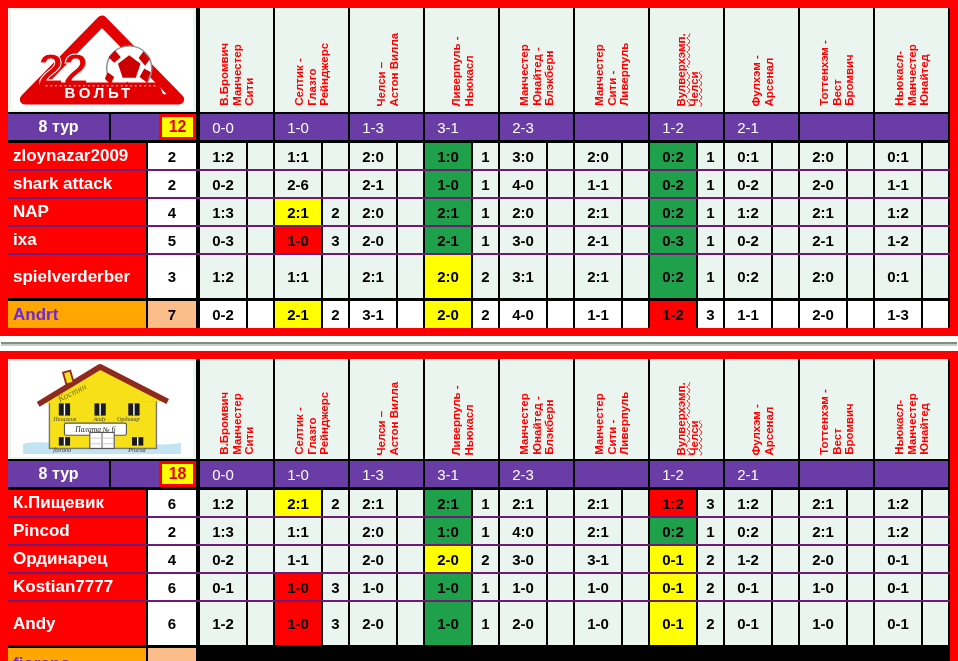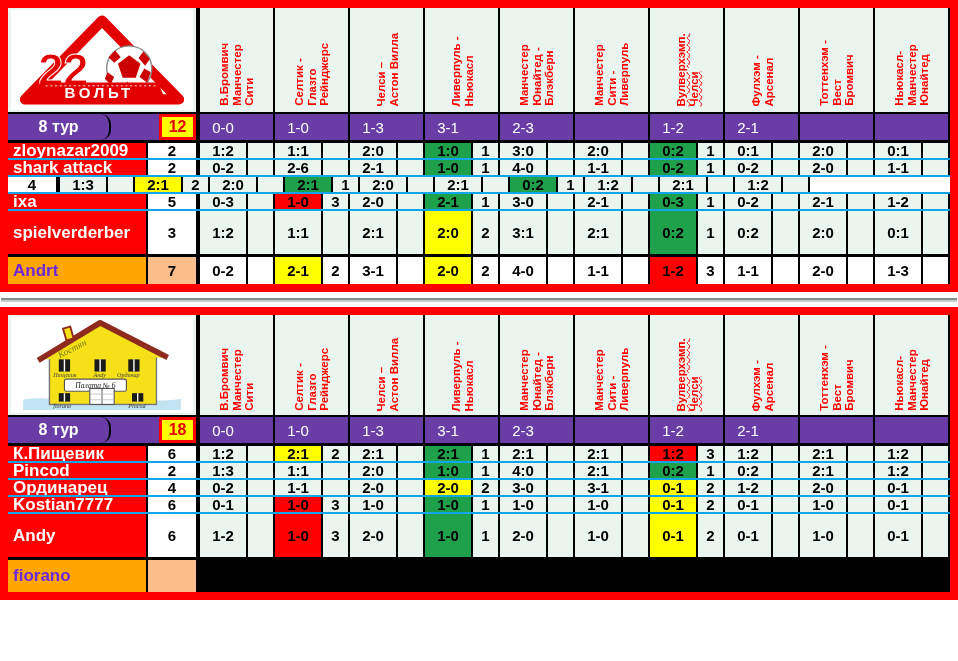--- a/index.html
+++ b/index.html
@@ -20,30 +20,30 @@
   .match-header { flex: 0 0 auto; width: 75px; border-right: 2px solid #000; background: #EAF5F0;
     display: flex; align-items: center; justify-content: center; overflow: visible; }
   .match-header.first-group { width: 79px; border-left: 4px solid #000; }
   .rot { transform: rotate(-90deg); width: 92px; flex-shrink: 0; }
   .hline { font-size: 11.5px; line-height: 12.5px; font-weight: bold; color: #FF0000; white-space: nowrap; text-align: left; }
   .hline.wavy { text-decoration: underline; text-decoration-style: wavy; text-decoration-color: #FF0000; text-decoration-thickness: 1px; text-underline-offset: 1px; }
 
   
   .round-row { display: flex; height: 31px; border-top: 2px solid #000; border-bottom: 3px solid #000; background: #6A3CA5; }
   .round-label { width: 140px; color: #fff; font-weight: bold; font-size: 16px;
-    display: flex; align-items: center; justify-content: center; border-right: 2px solid #000; border-radius: 10px; }
+    display: flex; align-items: center; justify-content: center; border-right: 2px solid #000; }
   .round-points { width: 48px; background: #FFFF00; border: 3px solid #FF0000; color: #E30000;
     font-weight: bold; font-size: 16px; display: flex; align-items: center; justify-content: center; margin-left: 48px; }
   .result-cell { flex: 0 0 auto; width: 75px; border-right: 2px solid #000; display: flex; align-items: center;
     color: #fff; font-weight: normal; font-size: 15px; }
   .result-cell.first-group { width: 79px; border-left: 4px solid #000; }
   .result-val { width: 46px; text-align: center; }
 
   
-  .player-row { display: flex; height: 17px; border-bottom: 2px solid #0ea5e9; background: #fff; }
+  .player-row { display: flex; height: 28px; border-bottom: 2px solid #701a75; background: #fff; }
   .player-row.pre-last { height: 46px; border-bottom: 3px solid #000; }
   .player-row.row-last { height: 27px; border-bottom: 0; }
   .t2 .player-row.row-last { height: 32px; }
   .player-name { width: 140px; background: #FF0000; color: #fff; font-weight: bold; font-size: 17px;
     display: flex; align-items: center; padding-left: 5px; border-right: 2px solid #000; white-space: nowrap; overflow: hidden; }
   .leader .player-name { background: #FFA600; color: #6d28d9; }
   .player-pts { width: 48px; background: #fff; color: #000; font-weight: bold; font-size: 15px;
     display: flex; align-items: center; justify-content: center; }
   .leader .player-pts { background: #FBBE8B; }
   .pred-cell { flex: 0 0 auto; width: 48px; background: #EAF5F0; border-right: 2px solid #000;
@@ -233,20 +233,21 @@
         <div class="pred-cell hl-green">0-2</div>
         <div class="bonus-cell">1</div>
         <div class="pred-cell">0-2</div>
         <div class="bonus-cell"></div>
         <div class="pred-cell">2-0</div>
         <div class="bonus-cell"></div>
         <div class="pred-cell">1-1</div>
         <div class="bonus-cell"></div>
       </div>
       <div class="player-row">
+        <div class="player-name">NAP</div>
         <div class="player-pts">4</div>
         <div class="pred-cell first-group">1:3</div>
         <div class="bonus-cell"></div>
         <div class="pred-cell hl-yellow">2:1</div>
         <div class="bonus-cell">2</div>
         <div class="pred-cell">2:0</div>
         <div class="bonus-cell"></div>
         <div class="pred-cell hl-green">2:1</div>
         <div class="bonus-cell">1</div>
         <div class="pred-cell">2:0</div>

